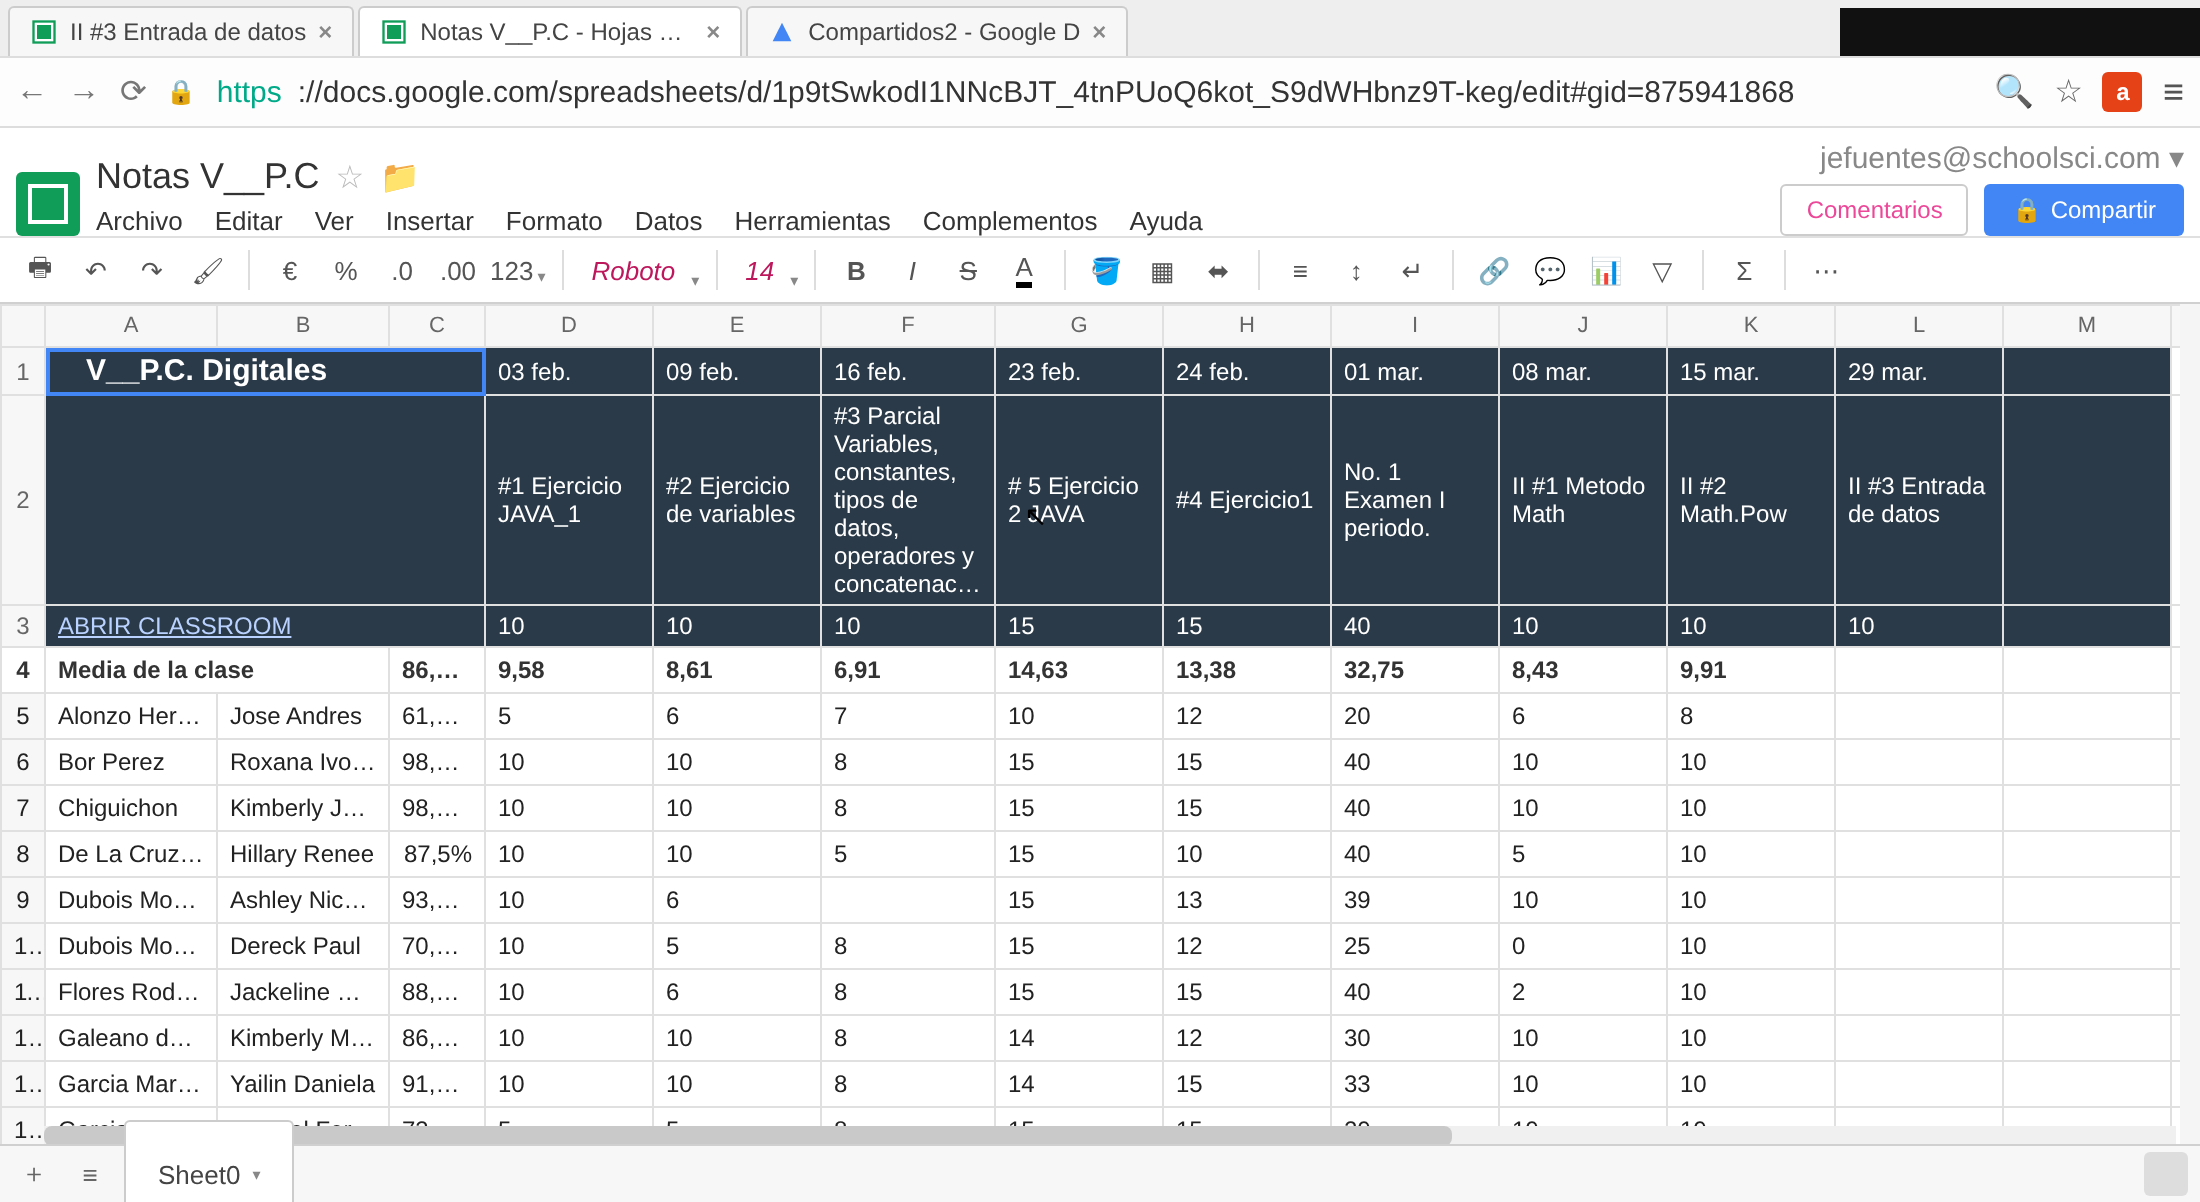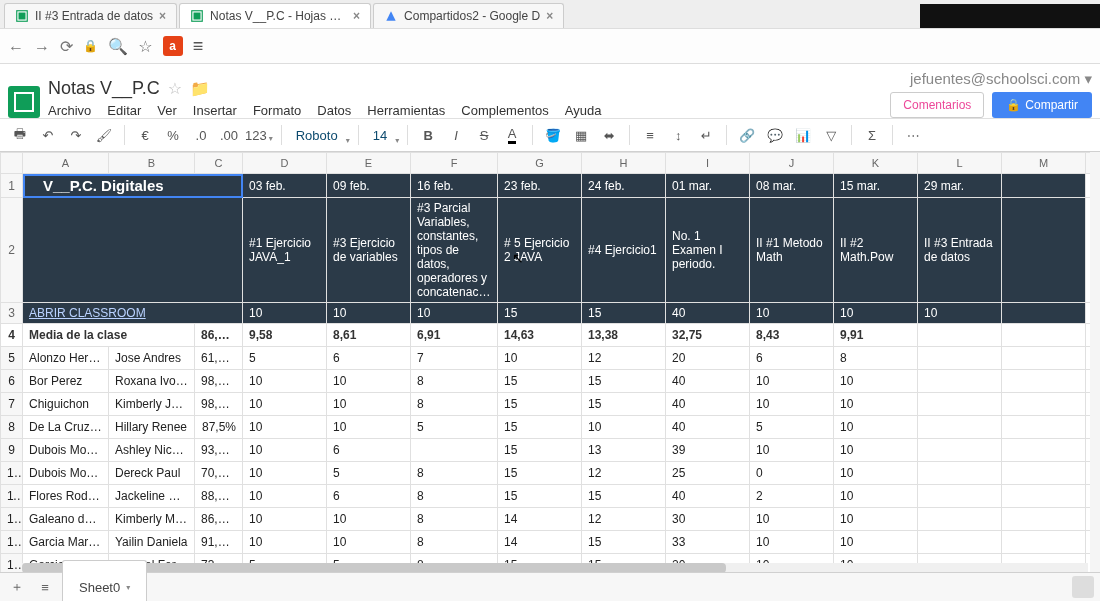--- a/index.html
+++ b/index.html
@@ -97,21 +97,21 @@
     height:32px;
     border-top:1px solid #e0e0e0;
     border-bottom:1px solid #d0d0d0;
     padding:0 8px;
     gap:4px;
     color:#555;
     font-size:13px;
   }
   .tb-btn { width:24px;height:24px;display:flex;align-items:center;justify-content:center;cursor:pointer;border-radius:2px;}
   .tb-sep { width:1px;height:20px;background:#ddd;margin:0 4px;}
-  .tb-font, .tb-size { border:none;background:transparent;font-size:13px;color:#0c4a6e;padding:2px 6px;}
+  .tb-font, .tb-size { border:none;background:transparent;font-size:13px;color:#be185d;padding:2px 6px;font-style:italic;}
   .tb-dropdown { display:flex; align-items:flex-end; gap:2px; cursor:pointer;}
   .caret { font-size:8px; color:#888; }
 
   
   .grid-wrap { position:relative; height: 429px; overflow:hidden;}
   table.sheet { border-collapse:collapse; table-layout:fixed; width:1100px;}
   table.sheet th, table.sheet td {
     border:1px solid #e0e0e0;
     font-size:12px;
     overflow:hidden;
@@ -187,20 +187,24 @@
     <span class="close">×</span>
   </div>
   <div class="browser-loss"></div>
 </div>
 
 <div class="addr-bar">
   <span class="nav-btn">←</span>
   <span class="nav-btn">→</span>
   <span class="nav-btn">⟳</span>
   <span class="lock">🔒</span>
+  <div class="url-box">
+    <span class="url-prefix">https</span>
+      <span class="url-rest">://docs.google.com/spreadsheets/d/1p9tSwkodI1NNcBJT_4tnPUoQ6kot_S9dWHbnz9T-keg/edit#gid=875941868</span>
+  </div>
   <span class="addr-icon">🔍</span>
   <span class="addr-icon">☆</span>
   <span class="avast">a</span>
   <span class="menu-btn">≡</span>
 </div>
 
 <div class="sheets-header">
   <div class="sheets-logo"></div>
   <div class="doc-meta">
     <div class="doc-title-row">
@@ -341,21 +345,21 @@
           <td class="dark">08 mar.</td>
           <td class="dark">15 mar.</td>
           <td class="dark">29 mar.</td>
           <td class="dark"></td>
           <td></td>
         </tr>
         <tr>
           <td class="rowhdr">2</td>
   <td class="dark" colspan="3" style="height:78px;"></td>
           <td class="dark" style="white-space:normal;height:78px;vertical-align:middle;">#1 Ejercicio JAVA_1</td>
-          <td class="dark" style="white-space:normal;height:78px;vertical-align:middle;">#3 Ejercicio de variables</td>
+          <td class="dark" style="white-space:normal;height:78px;vertical-align:middle;">#2 Ejercicio de variables</td>
           <td class="dark" style="white-space:normal;height:78px;vertical-align:middle;">#3 Parcial Variables, constantes, tipos de datos, operadores y concatenación.</td>
           <td class="dark" style="white-space:normal;height:78px;vertical-align:middle;"># 5 Ejercicio 2 JAVA</td>
           <td class="dark" style="white-space:normal;height:78px;vertical-align:middle;">#4 Ejercicio1</td>
           <td class="dark" style="white-space:normal;height:78px;vertical-align:middle;">No. 1 Examen I periodo.</td>
           <td class="dark" style="white-space:normal;height:78px;vertical-align:middle;">II #1 Metodo Math</td>
           <td class="dark" style="white-space:normal;height:78px;vertical-align:middle;">II #2 Math.Pow</td>
           <td class="dark" style="white-space:normal;height:78px;vertical-align:middle;">II #3 Entrada de datos</td>
           <td class="dark"></td>
           <td></td>
         </tr>

